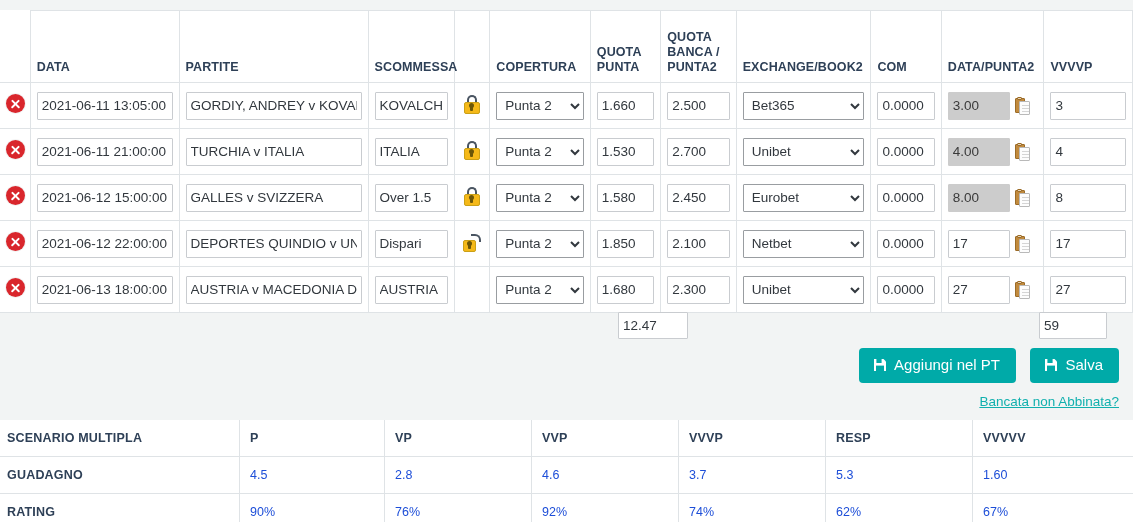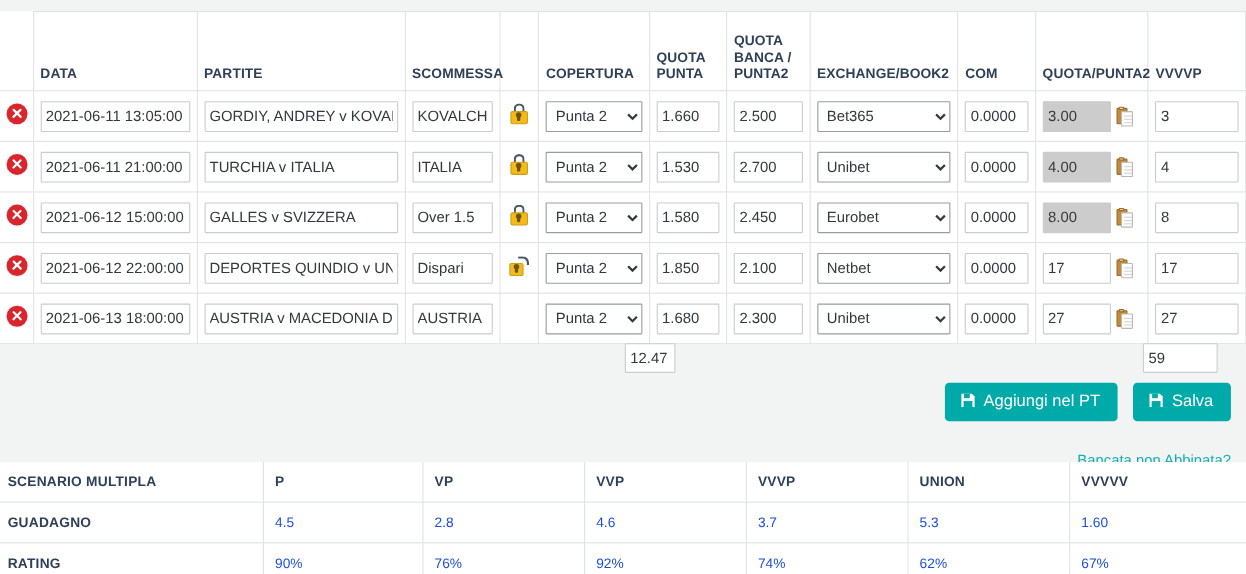--- a/index.html
+++ b/index.html
@@ -106,37 +106,37 @@
                        width: 7px; height: 1px; background: #d5d5d5;
                        box-shadow: 0 3px 0 #d5d5d5, 0 6px 0 #d5d5d5; }
   .clip-clip { position: absolute; left: 2.5px; top: 0px; width: 5px; height: 3px;
                background: #e6d3b4; border: 1px solid #9c6c28; border-radius: 1px; }
 
   .banca-cell { white-space: nowrap; }
   .banca-cell input.txt { width: 62px; display: inline-block; vertical-align: middle; }
 
   
   .totals { position: absolute; left: 0; top: 308px; width: 1133px; height: 38px; }
-  .total-qp { position: absolute; left: 568px; top: 4px; width: 46px; }
+  .total-qp { position: absolute; left: 618px; top: 4px; width: 70px; }
   .total-resp { position: absolute; left: 1039px; top: 4px; width: 68px; }
   .total-qp input.txt, .total-resp input.txt { height: 27px; }
 
   
   .btn-row { position: absolute; right: 14px; top: 348px; }
   .btn {
     display: inline-block; border: none; cursor: pointer;
     background: #00aaa8; color: #fff;
     font-family: "Liberation Sans", sans-serif;
     font-size: 15px; border-radius: 4px;
     padding: 9px 16px 10px 14px; margin-left: 10px;
     line-height: 16px;
   }
   .btn .svg-save { vertical-align: -2px; margin-right: 7px; }
 
-  .link-row { position: absolute; right: 14px; top: 410px; text-align: right; width: 400px; }
+  .link-row { position: absolute; right: 14px; top: 392px; text-align: right; width: 400px; }
   a.link {
     color: #11b0ae; font-size: 13.5px; text-decoration: underline;
     font-family: "Liberation Sans", sans-serif;
   }
 
   
   .scen-wrap { position: absolute; left: -4px; top: 420px; width: 1137px; }
   table.scen { border-collapse: collapse; width: 1137px; table-layout: fixed; background: #fff; }
   table.scen th, table.scen td {
     border: 1px solid #dfe3e6; padding: 11px 10px 11px 10px;
@@ -173,21 +173,21 @@
           <th class="col-del"></th>
           <th>DATA</th>
           <th>PARTITE</th>
           <th>SCOMMESSA</th>
           <th></th>
           <th>COPERTURA</th>
           <th>QUOTA PUNTA</th>
           <th>QUOTA BANCA / PUNTA2</th>
           <th>EXCHANGE/BOOK2</th>
           <th>COM</th>
-          <th>QUOTA/PUNTA2</th>
+          <th>DATA/PUNTA2</th>
           <th>VVVVP</th>
         </tr>
       </thead>
       <tbody id="bets-body">
           <tr>
             <td class="col-del"><button class="del-btn"></button></td>
             <td><input type="text" class="txt" value="2021-06-11 13:05:00" style=""></td>
             <td><input type="text" class="txt" value="GORDIY, ANDREY v KOVALCHUK" style=""></td>
             <td><input type="text" class="txt" value="KOVALCHUK" style=""></td>
             <td class="lockcell"><span class="lock-ico"><span class="lock-shackle"></span><span class="lock-body"></span><span class="lock-keyhead"></span><span class="lock-key"></span></span></td>
@@ -300,21 +300,21 @@
         <col style="width:147px">
         <col style="width:161px">
       </colgroup>
       <thead>
         <tr>
           <th class="rowlabel">SCENARIO MULTIPLA</th>
           <th>P</th>
           <th>VP</th>
           <th>VVP</th>
           <th>VVVP</th>
-          <th>UNION</th>
+          <th>RESP</th>
           <th>VVVVV</th>
         </tr>
       </thead>
       <tbody id="scen-body">
           <tr>
             <td class="rowlabel">GUADAGNO</td>
             <td>4.5</td>
             <td>2.8</td>
             <td>4.6</td>
             <td>3.7</td>

